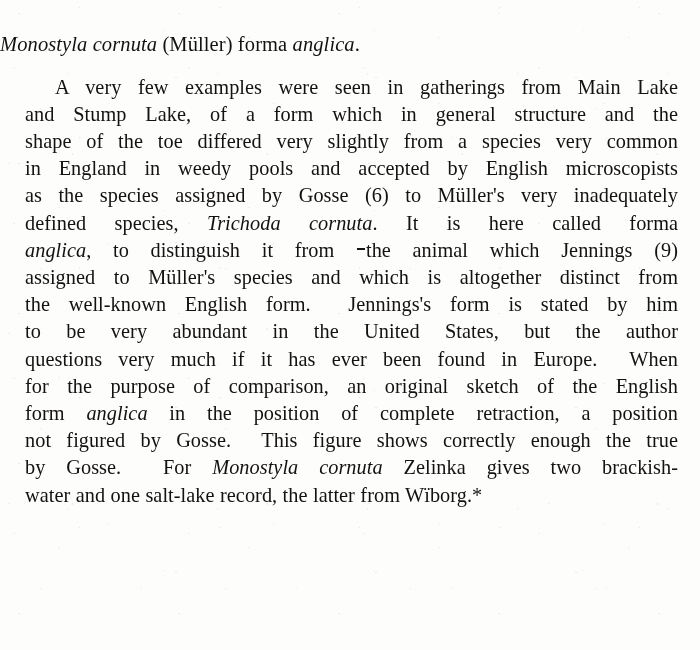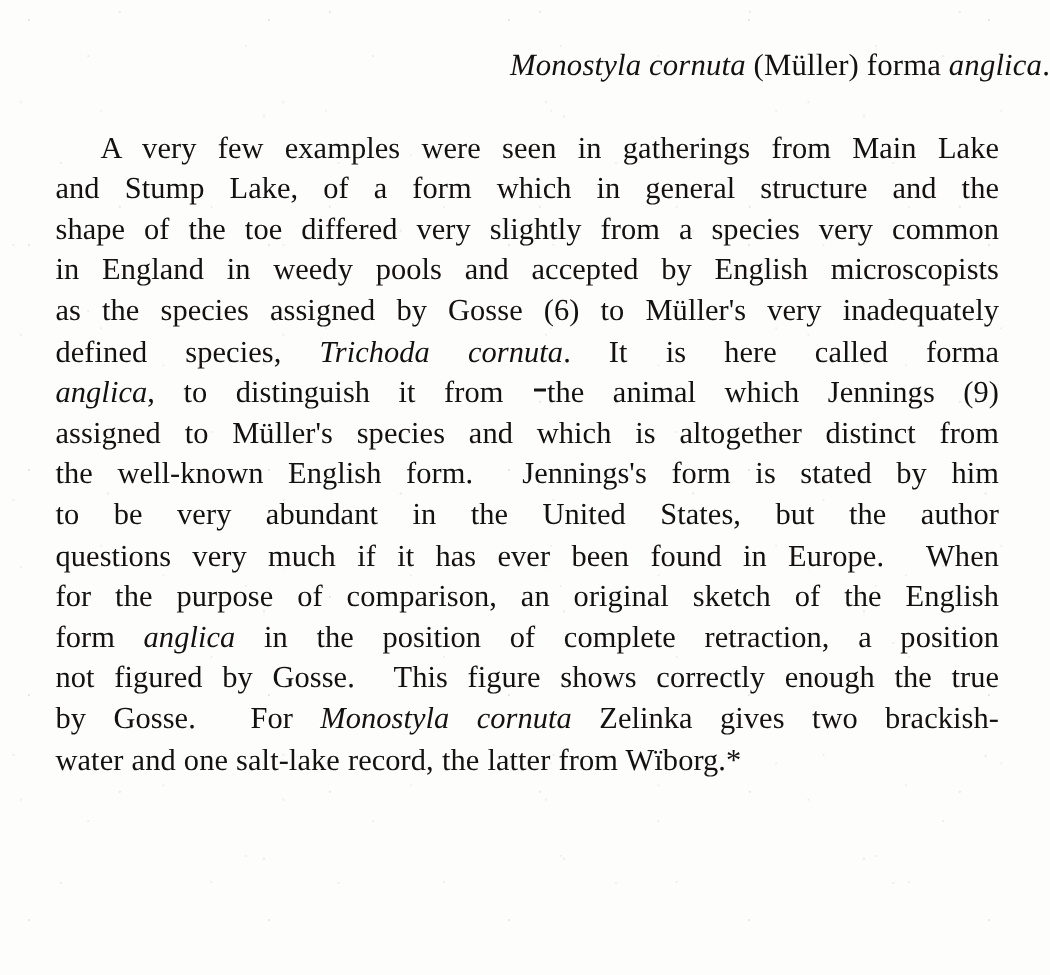--- a/index.html
+++ b/index.html
@@ -40,33 +40,33 @@
                      175px 155px, 150px 145px, 200px 165px, 185px 160px,
                      165px 140px, 195px 175px, 155px 150px, 180px 170px;
   }
 
   .page {
     position: relative;
     padding: 0;
   }
 
   .title {
-    text-align: right;
+    text-align: left;
     font-size: 20.5px;
     line-height: 1;
     margin: 0;
     padding: 34px 0 0 0;
     font-weight: 400;
     letter-spacing: .1px;
     white-space: nowrap;
   }
   .title .sp { font-style: italic; }
 
   .body-text {
-    margin: 12px;
+    margin: 0;
     padding: 19px 22px 0 25px;
     font-size: 20.3px;
     line-height: 27.2px;
     text-align: justify;
     text-align-last: left;
     letter-spacing: .05px;
     word-spacing: .3px;
   }
   .body-text i { font-style: italic; }
 

